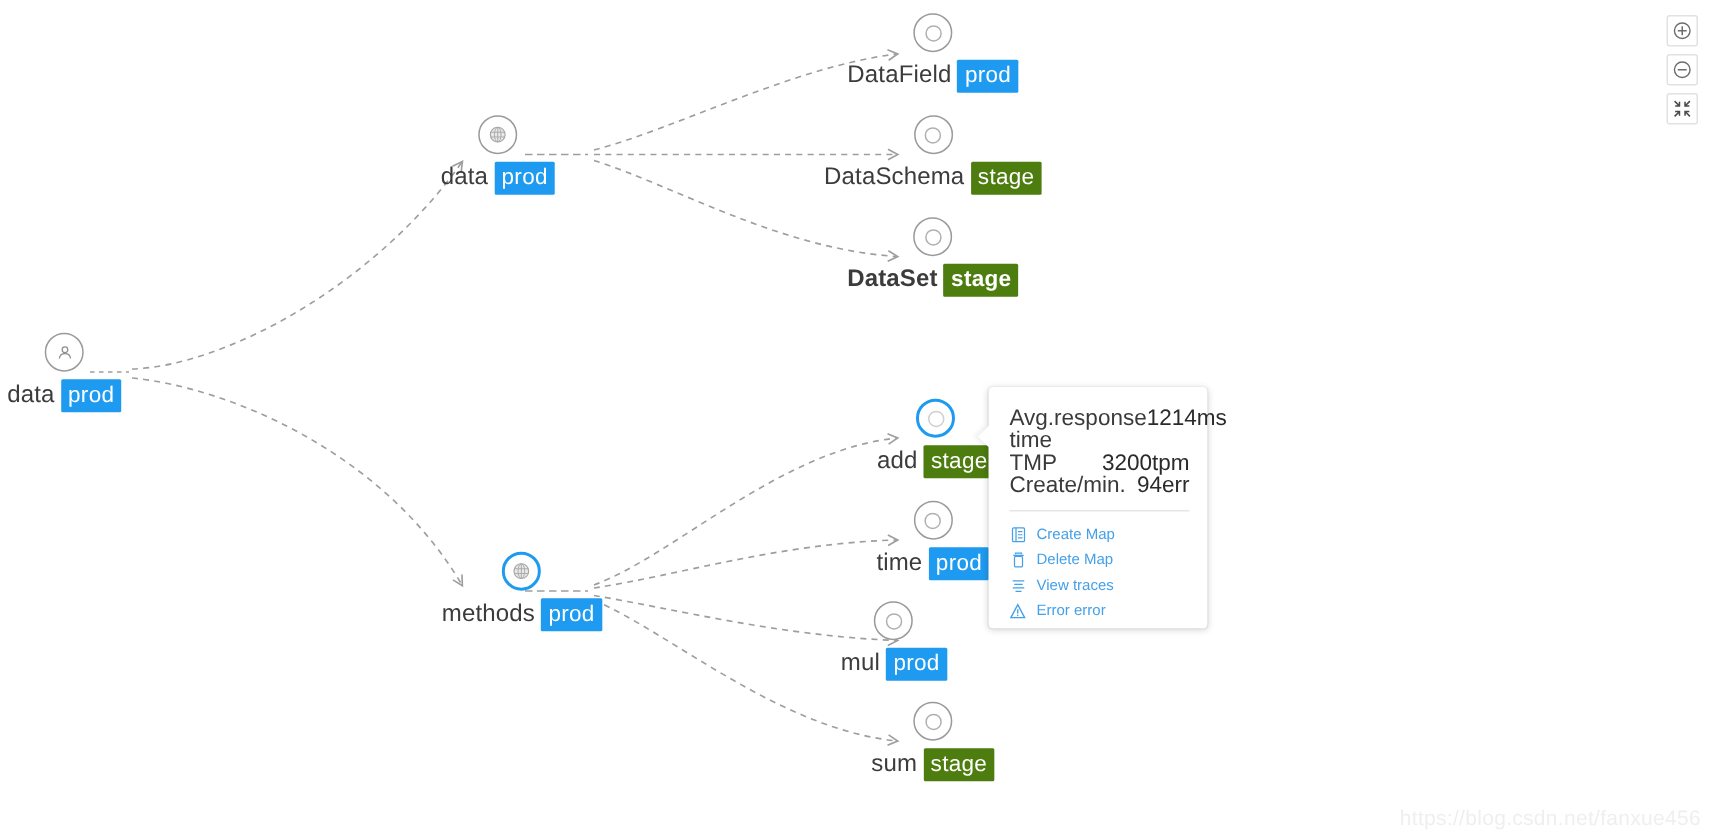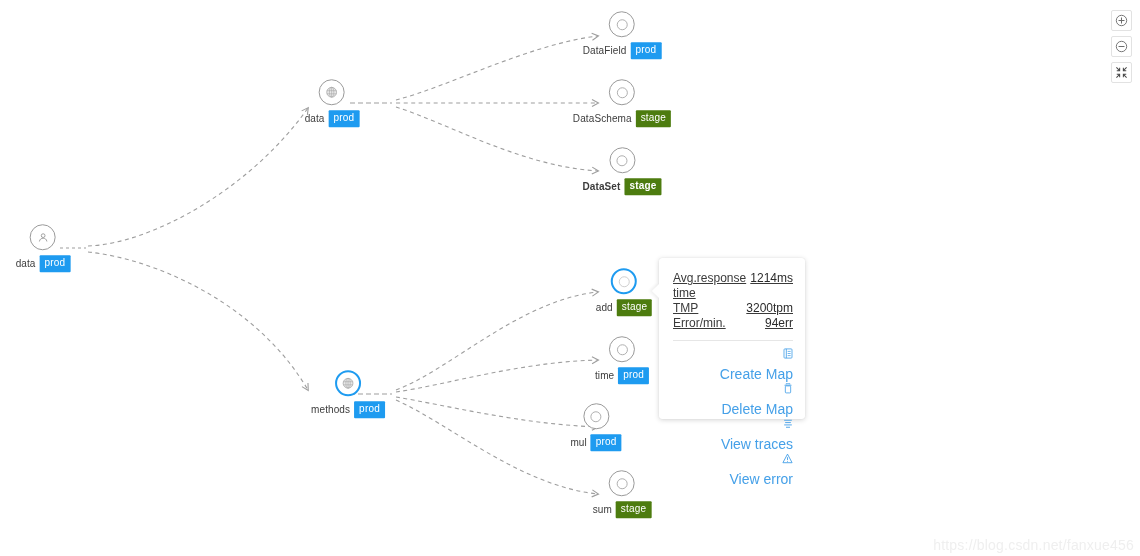--- a/index.html
+++ b/index.html
@@ -67,26 +67,26 @@
   .node-icon svg { display: block; }
 
   .node-label-row {
     margin-top: 5px;
     display: flex;
     align-items: center;
     gap: 4px;
     white-space: nowrap;
   }
   .node-name {
-    font-size: 10px;
+    font-size: 16px;
     color: #3c3c3c;
     letter-spacing: .1px;
   }
   .badge {
-    font-size: 10px;
+    font-size: 15px;
     line-height: 1;
     padding: 3px 5px 3.5px;
     color: #ffffff;
     border-radius: 1px;
     letter-spacing: .2px;
   }
   .badge.prod  { background: #1e9bf0; }
   .badge.stage { background: #4d7c0f; }
 
   
@@ -110,40 +110,38 @@
     width: 10px;
     height: 10px;
     background: #fff;
     transform: rotate(45deg);
     box-shadow: -2px 2px 3px rgba(0,0,0,.06);
   }
   .metric-row {
     display: flex;
     justify-content: space-between;
     align-items: baseline;
-    font-size: 12px;
+    font-size: 15px;
     color: #3a3a3a;
     line-height: 15px;
-    text-decoration: underline;
   }
   .metric-value { color: #2b2b2b; }
   .popup-divider {
     height: 1px;
     background: #e6e6e6;
     margin: 9px 0 7px 0;
   }
   .menu-item {
     display: flex;
-    align-items: flex-end;
+    align-items: center;
     gap: 7px;
-    font-size: 14px;
+    font-size: 10px;
     color: #45a0e8;
     line-height: 17px;
     cursor: pointer;
-    flex-direction: column;
   }
   .menu-item .m-icon {
     width: 11px;
     height: 11px;
     display: flex;
     align-items: center;
     justify-content: center;
   }
   .menu-item .m-icon svg { display: block; }
 
@@ -333,21 +331,21 @@
 
     <div class="metric-row">
       <span class="metric-label">Avg.response time</span>
       <span class="metric-value">1214ms</span>
     </div>
     <div class="metric-row">
       <span class="metric-label">TMP</span>
       <span class="metric-value">3200tpm</span>
     </div>
     <div class="metric-row">
-      <span class="metric-label">Error/min.</span>
+      <span class="metric-label">Create/min.</span>
       <span class="metric-value">94err</span>
     </div>
 
     <div class="popup-divider"></div>
 
     <div class="menu-item">
       <span class="m-icon">
         <svg width="10" height="11" viewBox="0 0 12 13">
           <rect x="1.2" y="1" width="9.6" height="11" rx="1" fill="none" stroke="#45a0e8" stroke-width="1"></rect>
           <path d="M4,1 V12" stroke="#45a0e8" stroke-width="1"></path>
@@ -378,21 +376,21 @@
     </div>
 
     <div class="menu-item">
       <span class="m-icon">
         <svg width="11" height="11" viewBox="0 0 12 12">
           <path d="M6,1.2 L11,10.6 H1 Z" fill="none" stroke="#45a0e8" stroke-width="1"></path>
           <path d="M6,4.6 V7.6" stroke="#45a0e8" stroke-width="1"></path>
           <circle cx="6" cy="9" r=".55" fill="#45a0e8"></circle>
         </svg>
       </span>
-      <span>View error</span>
+      <span>Error error</span>
     </div>
   </div>
 
   <div id="zoom-controls">
     <div class="ctrl-btn">
       <span>
         <svg width="13" height="13" viewBox="0 0 14 14">
           <circle cx="7" cy="7" r="5.6" fill="none" stroke="#6d6d6d" stroke-width="1"></circle>
           <path d="M7,3.8 V10.2 M3.8,7 H10.2" stroke="#6d6d6d" stroke-width="1.1"></path>
         </svg>

